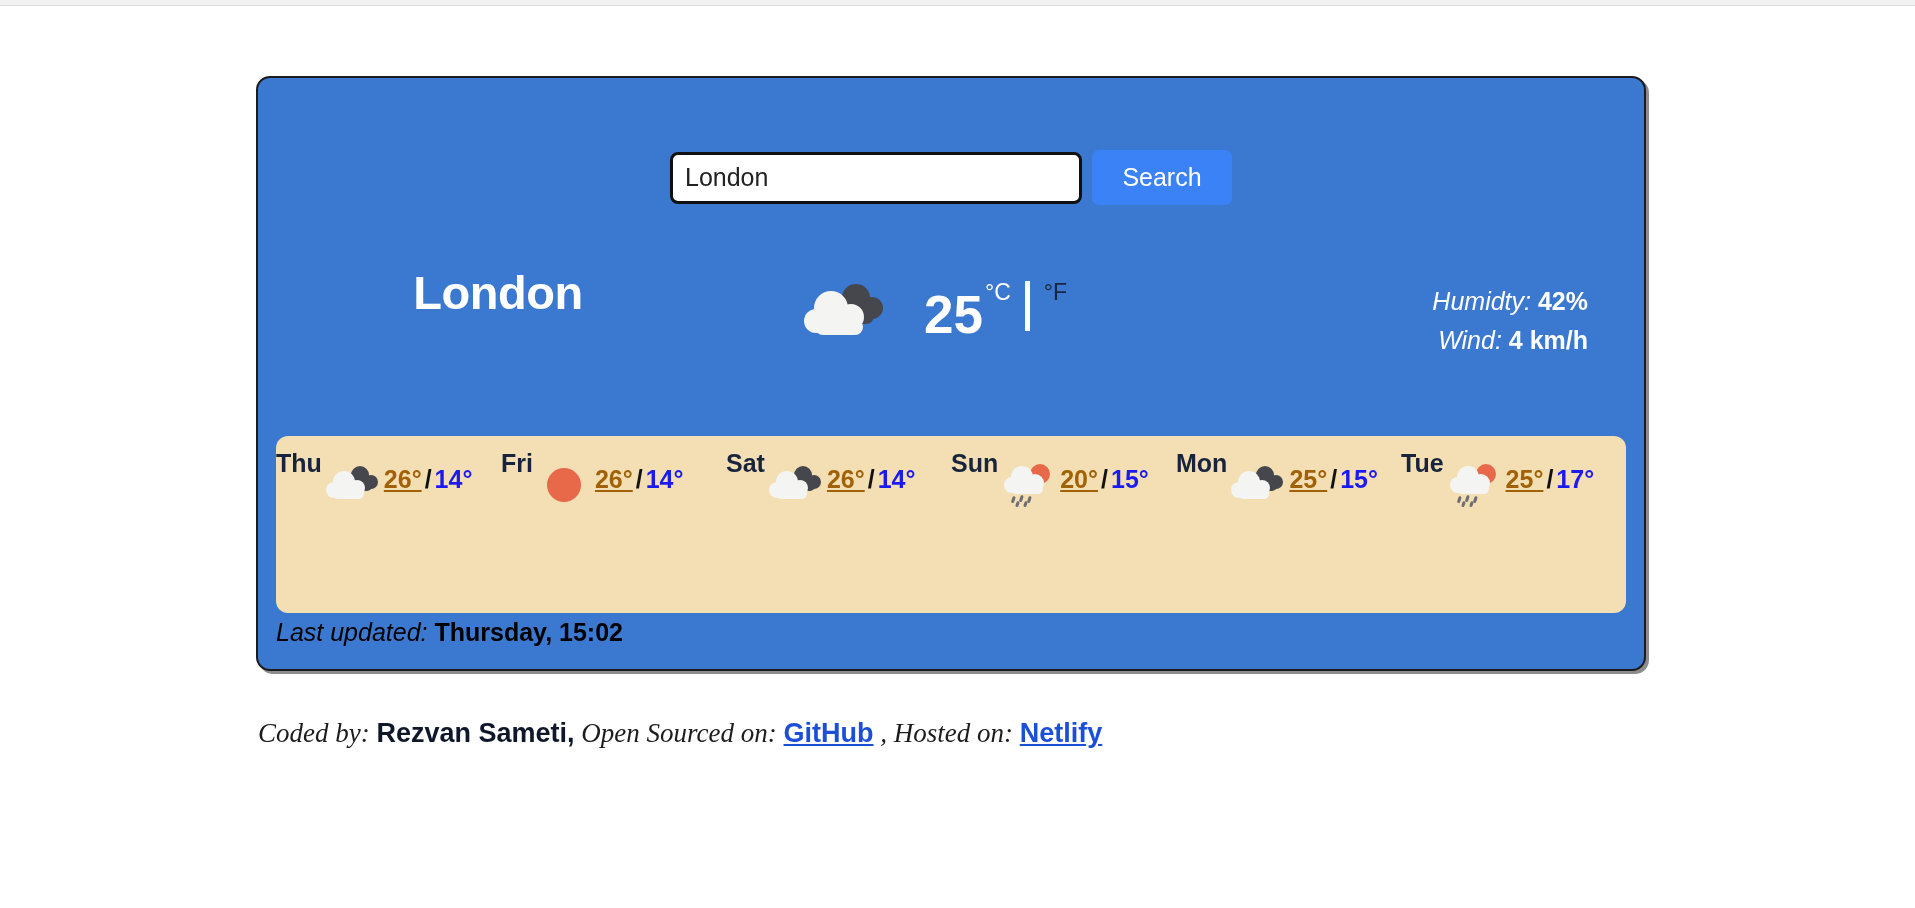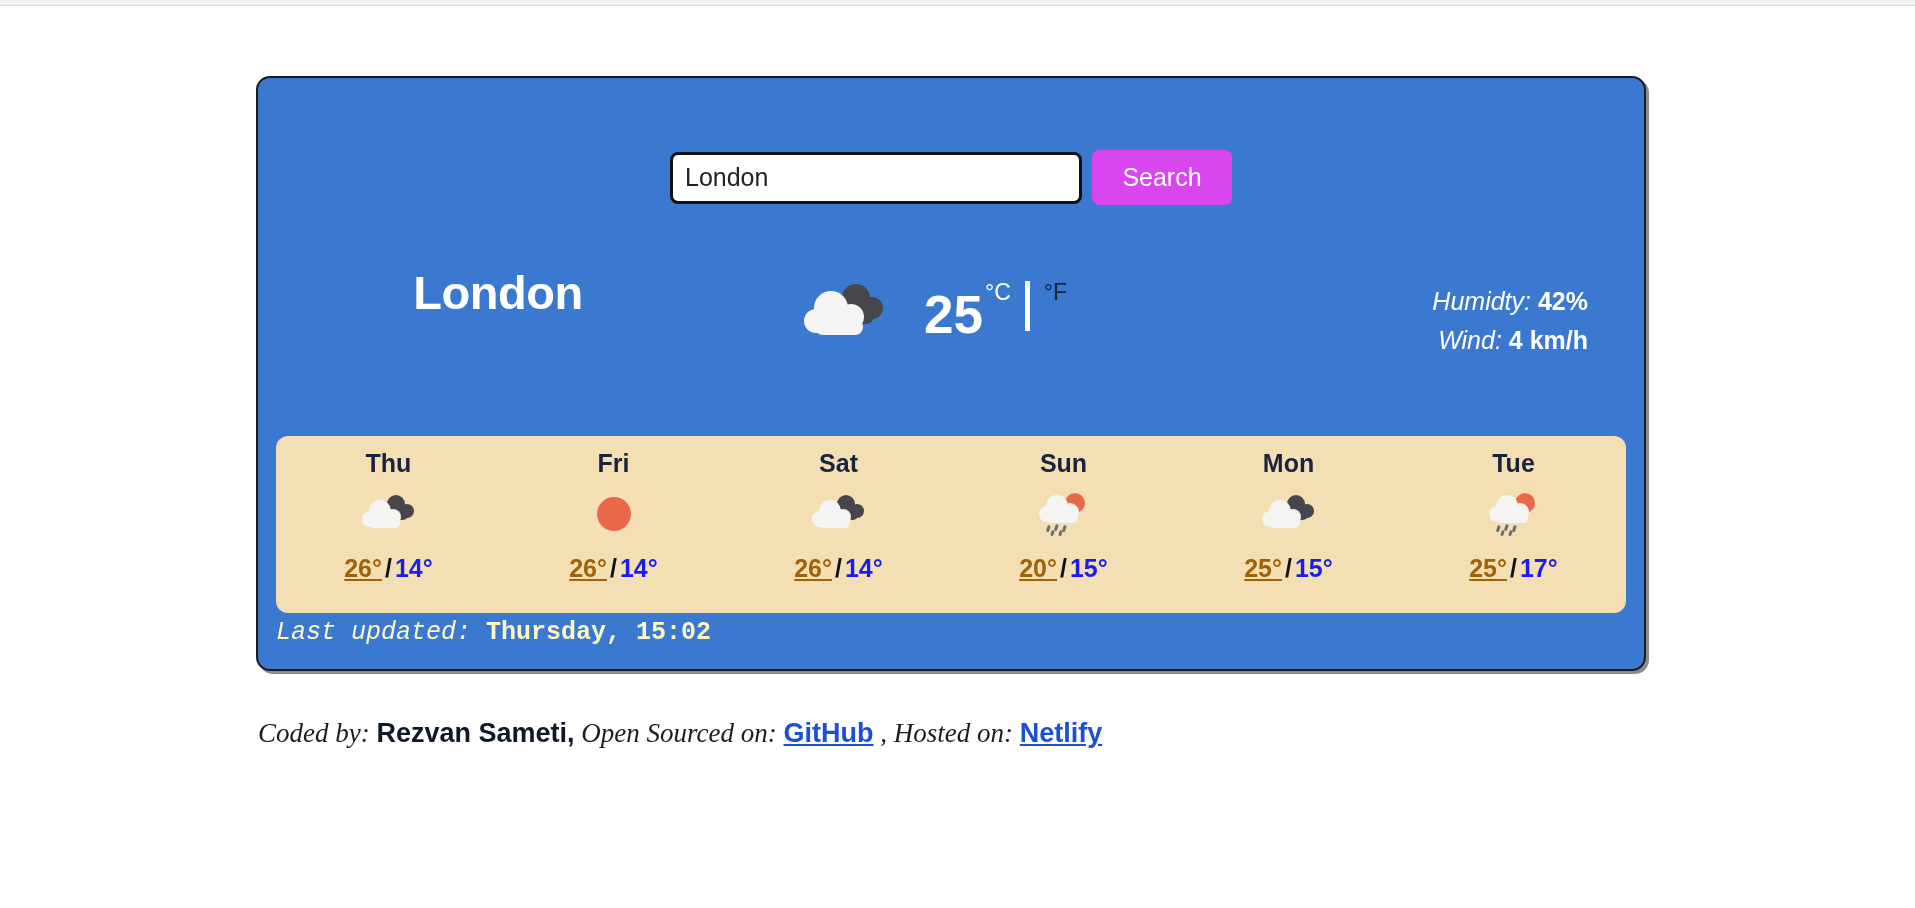--- a/index.html
+++ b/index.html
@@ -43,21 +43,21 @@
     border-radius: 8px;
     font-family: "Liberation Sans", sans-serif;
     font-size: 25px;
     color: #222222;
     padding: 0 12px;
     outline: none;
   }
   .search-button {
     margin-left: 10px;
     width: 140px; height: 55px;
-    background: #d946ef;
+    background: #3b82f6;
     color: #ffffff;
     border: none;
     border-radius: 7px;
     font-family: "Liberation Sans", sans-serif;
     font-size: 25px;
     cursor: pointer;
   }
 
   
   .current {
@@ -152,22 +152,21 @@
     position: absolute;
     left: 18px; top: 358px;
     width: 1350px; height: 177px;
     background: #f4dfb4;
     border-radius: 12px;
     display: flex;
   }
   .fc-day {
     flex: 1;
     display: flex;
-    flex-direction: column;
-    align-items: center;
+    flex-direction: row;
     padding-top: 13px;
   }
   .fc-name {
     font-family: "Liberation Sans", sans-serif;
     font-weight: bold;
     font-size: 25px;
     color: #17243c;
   }
   .fc-icon {
     margin-top: 12px;
@@ -182,23 +181,23 @@
     white-space: nowrap;
   }
   .fc-hi { color: #a16207; text-decoration: underline; }
   .fc-sep { color: #111111; padding: 0 3px; }
   .fc-lo { color: #1b1bf0; margin-top: 13px; }
 
   
   .last-updated {
     position: absolute;
     left: 18px; bottom: 22px;
-    font-family: Liberation Mono, monospace;
-    font-size: 25px;
-    color: #fef9c3;
+    font-family: Liberation Sans, sans-serif;
+    font-size: 25px;
+    color: #000000;
   }
   .last-updated i { font-style: italic; }
   .last-updated b { font-weight: bold; }
 
   
   .credits {
     position: absolute;
     left: 258px; top: 718px;
     font-family: "Liberation Serif", serif;
     font-size: 27px;

